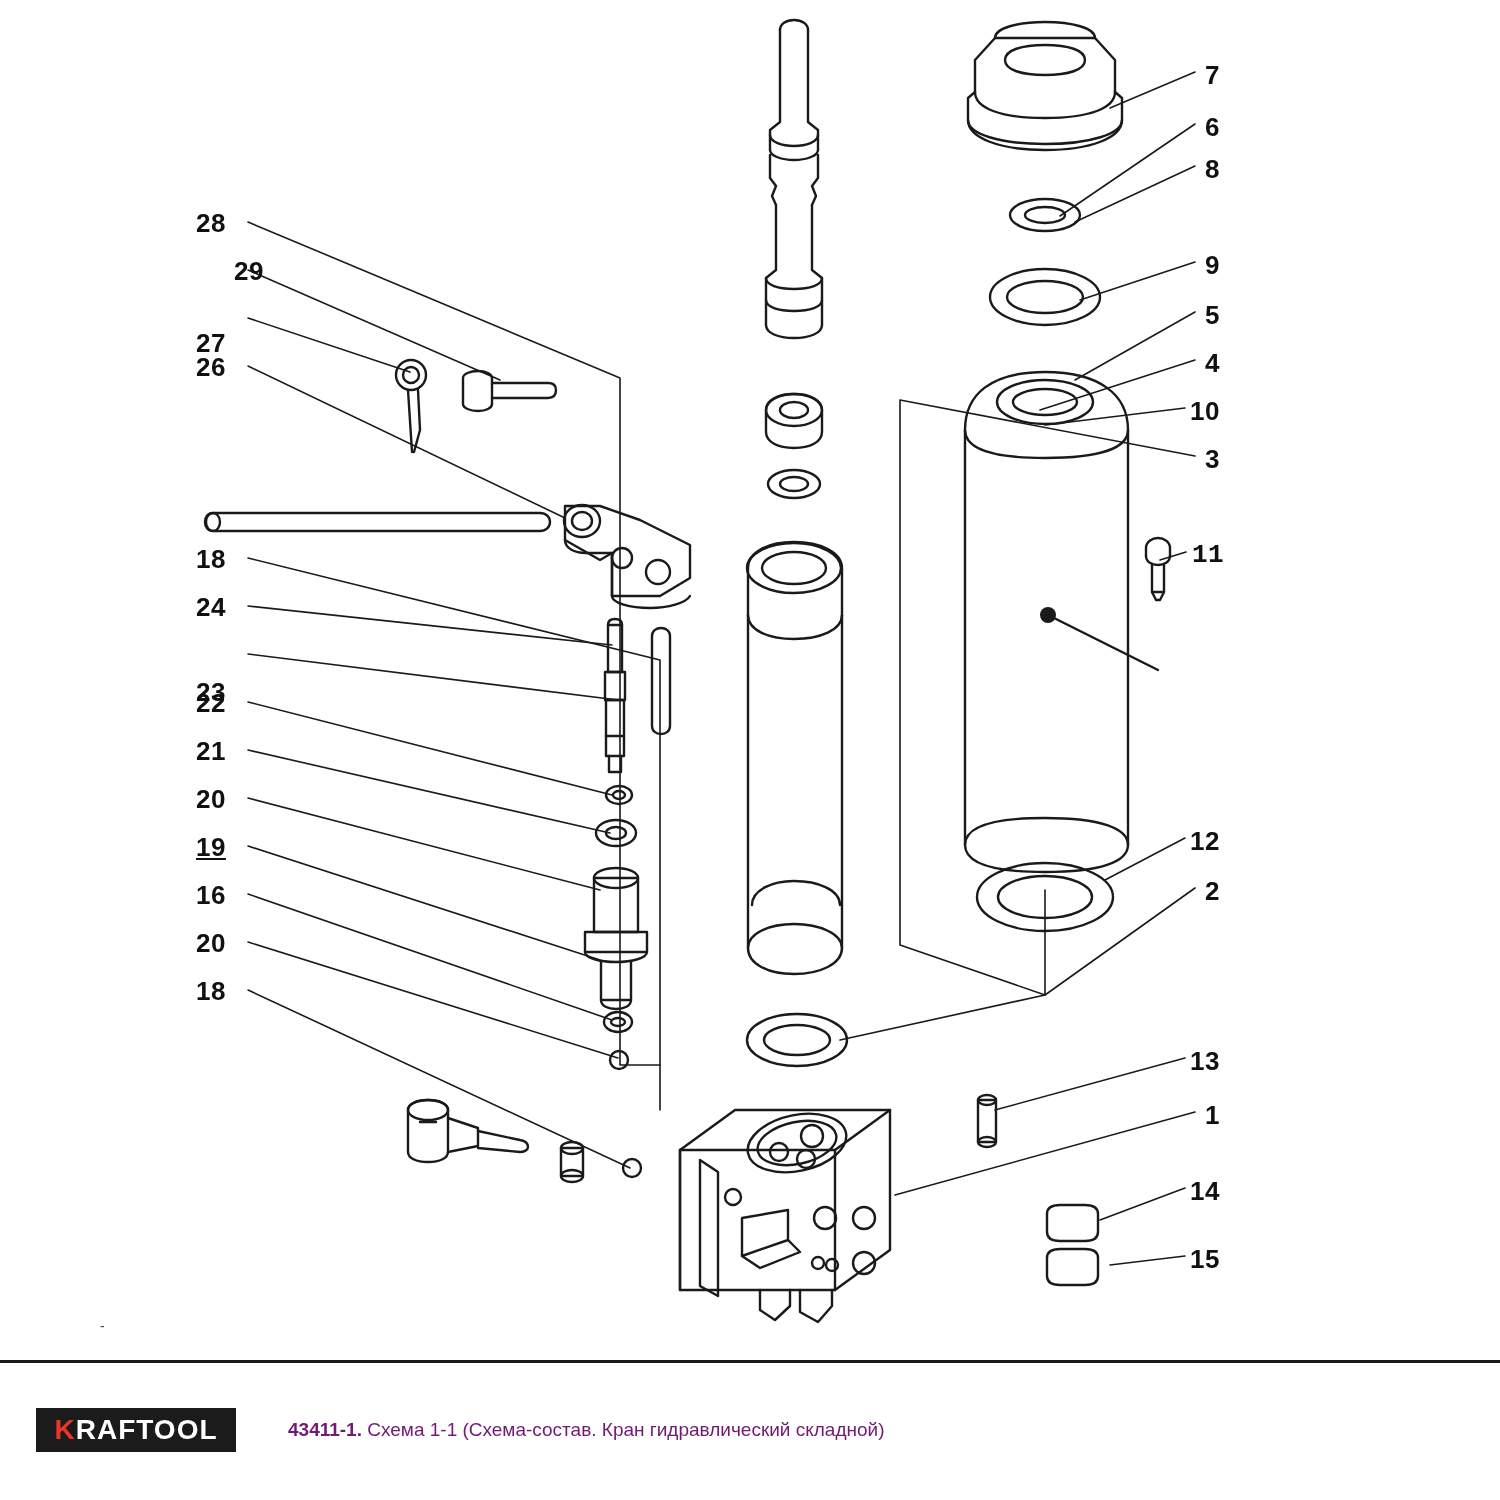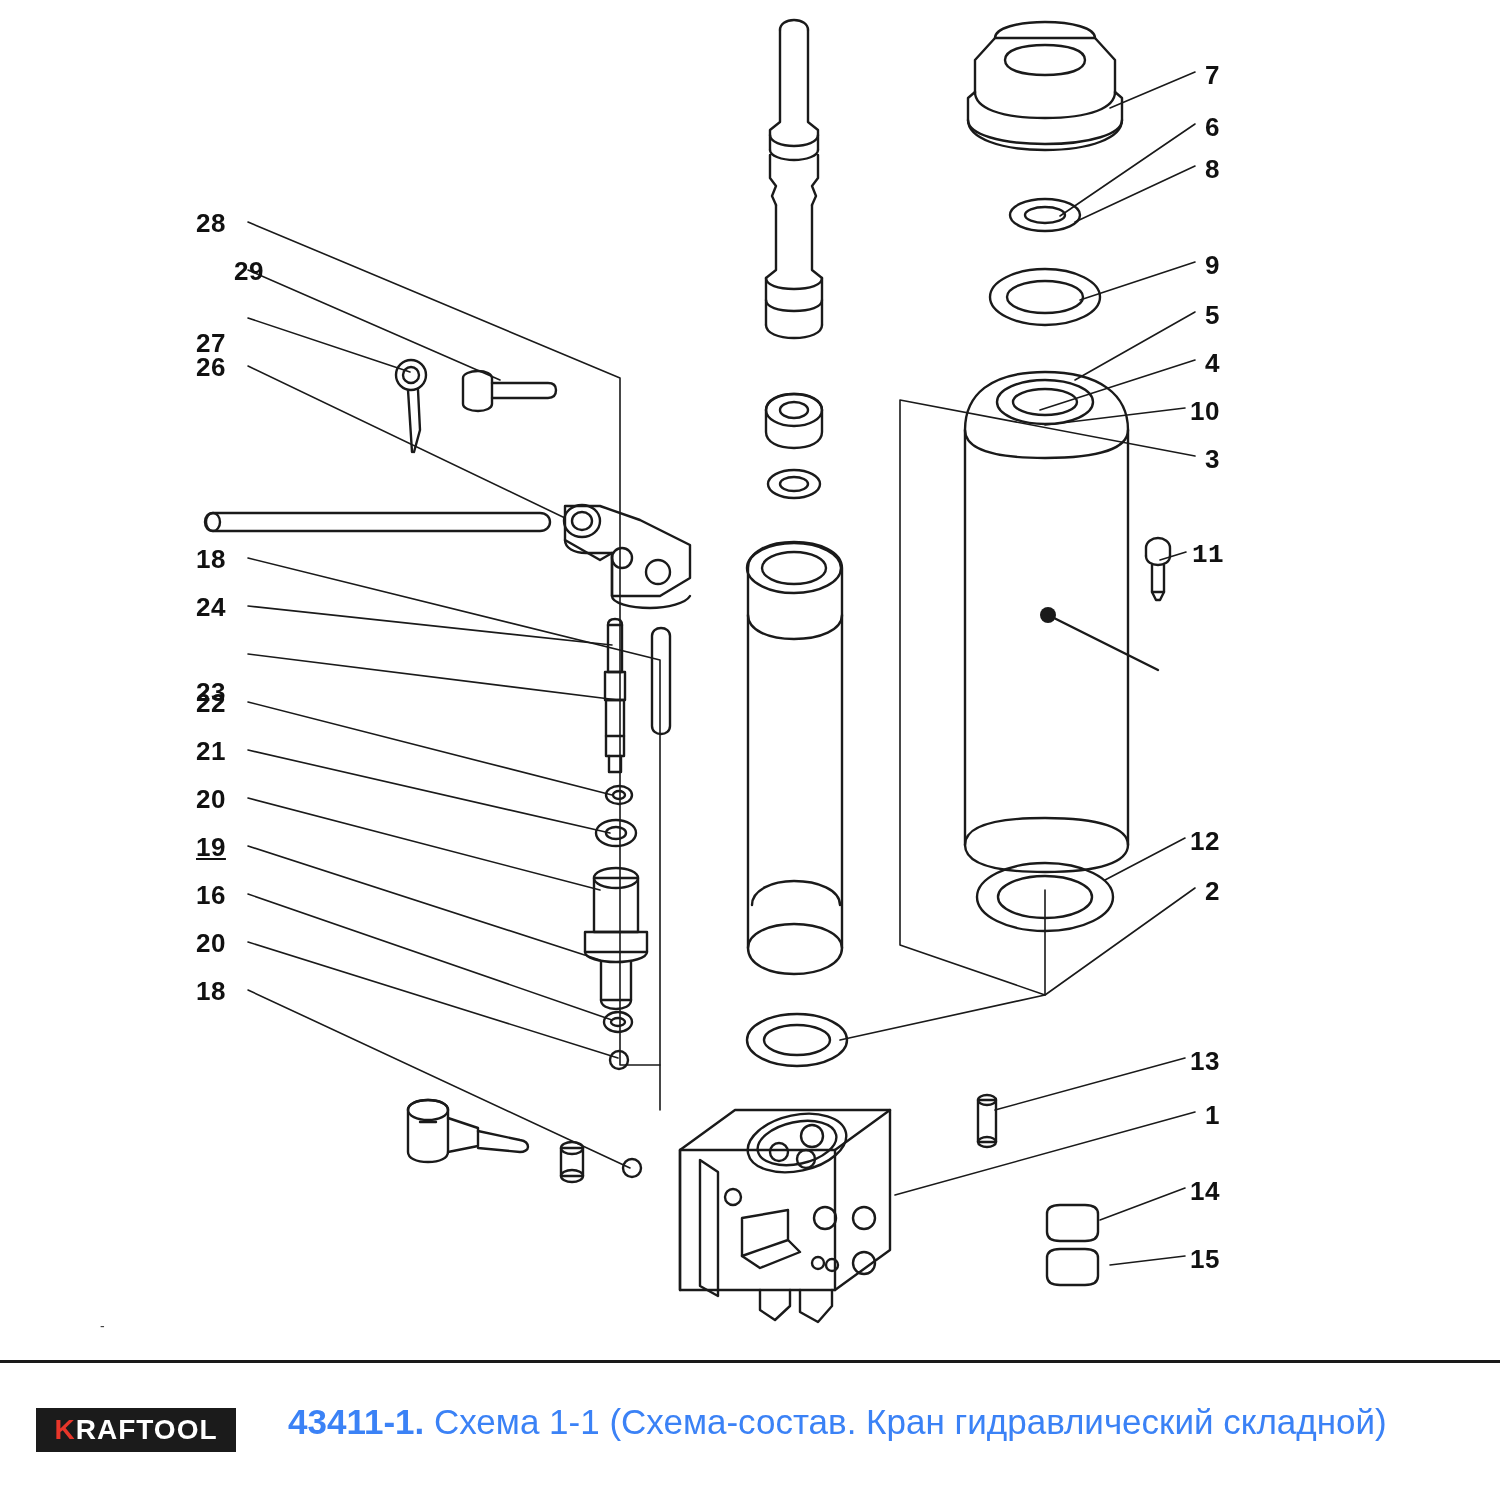--- a/index.html
+++ b/index.html
@@ -72,24 +72,24 @@
     display: flex;
     align-items: center;
     justify-content: center;
   }
   #brand-logo .k-first {
     color: #e8362a;
   }
   #caption {
     position: absolute;
     left: 288px;
-    top: 42px;
-    font-size: 35px;
+    top: 50px;
+    font-size: 19px;
     line-height: 40px;
-    color: #3b82f6;
+    color: #701a75;
     white-space: nowrap;
   }
   #caption .code {
     font-weight: bold;
   }
   .tiny-mark {
     position: absolute;
     left: 100px;
     top: 1318px;
     font-size: 14px;

